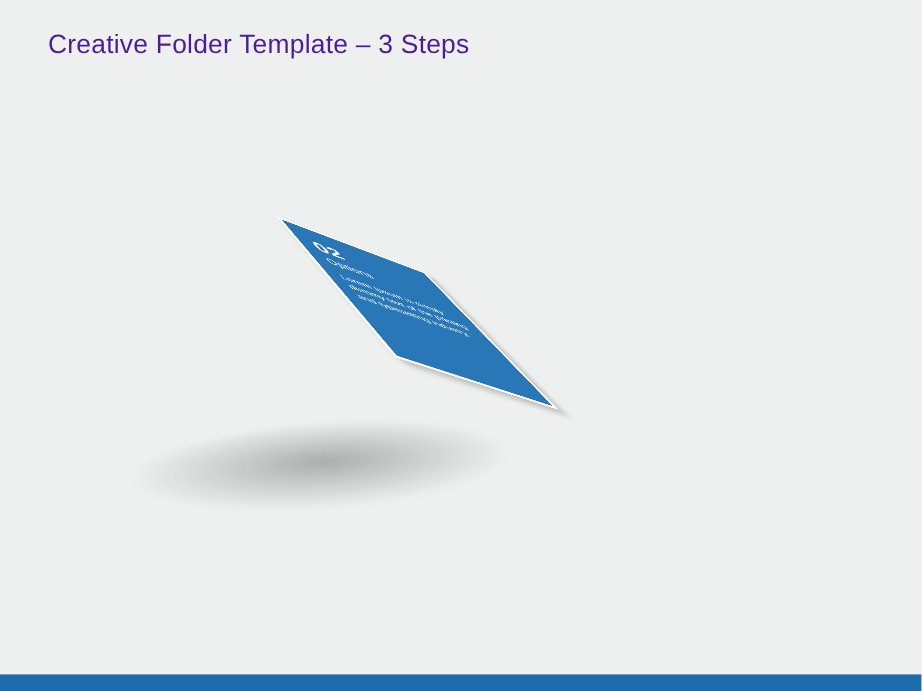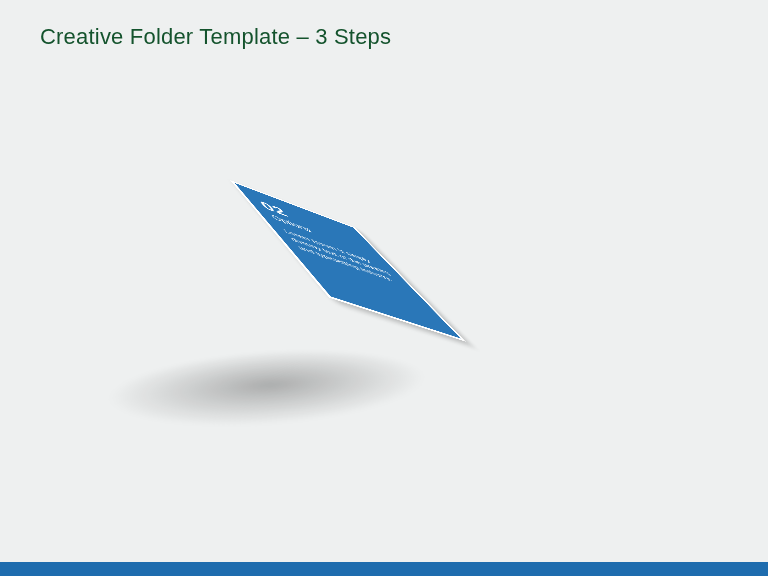--- a/index.html
+++ b/index.html
@@ -8,21 +8,21 @@
     background: #eef0f0;
     font-family: "Segoe UI", Arial, sans-serif;
     position: relative;
   }
   .title {
     position: absolute;
     top: 24px;
     left: 40px;
     font-size: 22px;
     font-weight: 400;
-    color: #14532d;
+    color: #4c1d95;
     letter-spacing: 0.2px;
   }
   .footer-bar {
     position: absolute;
     left: 0;
     bottom: 0;
     width: 100%;
     height: 14px;
     background: #1e6cae;
   }

